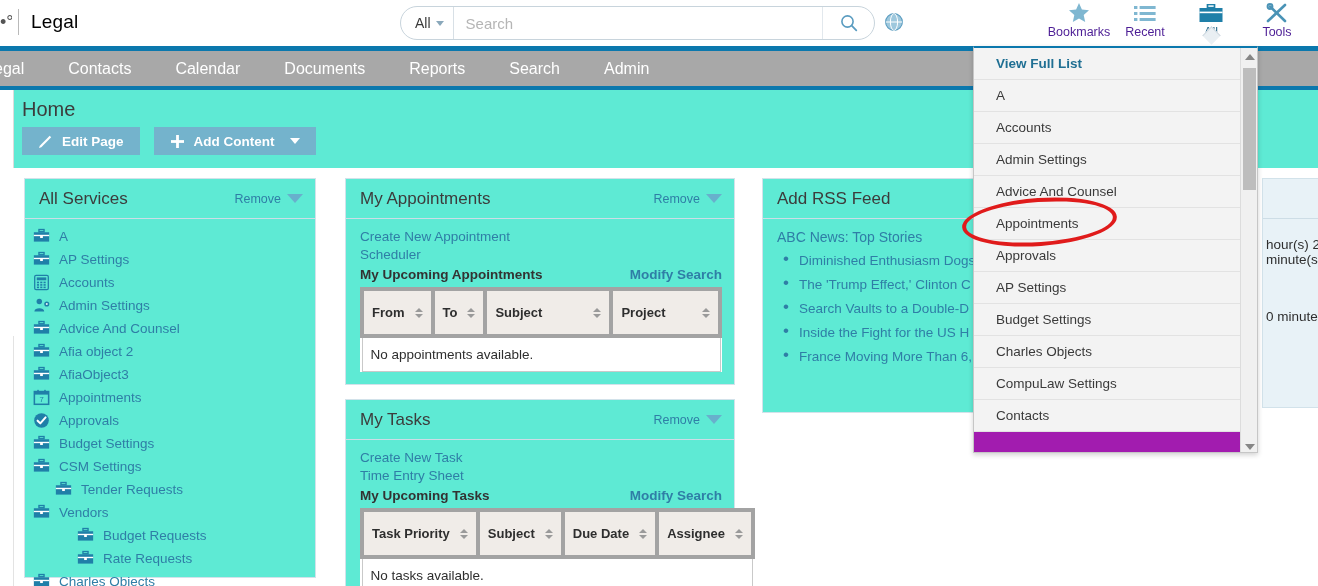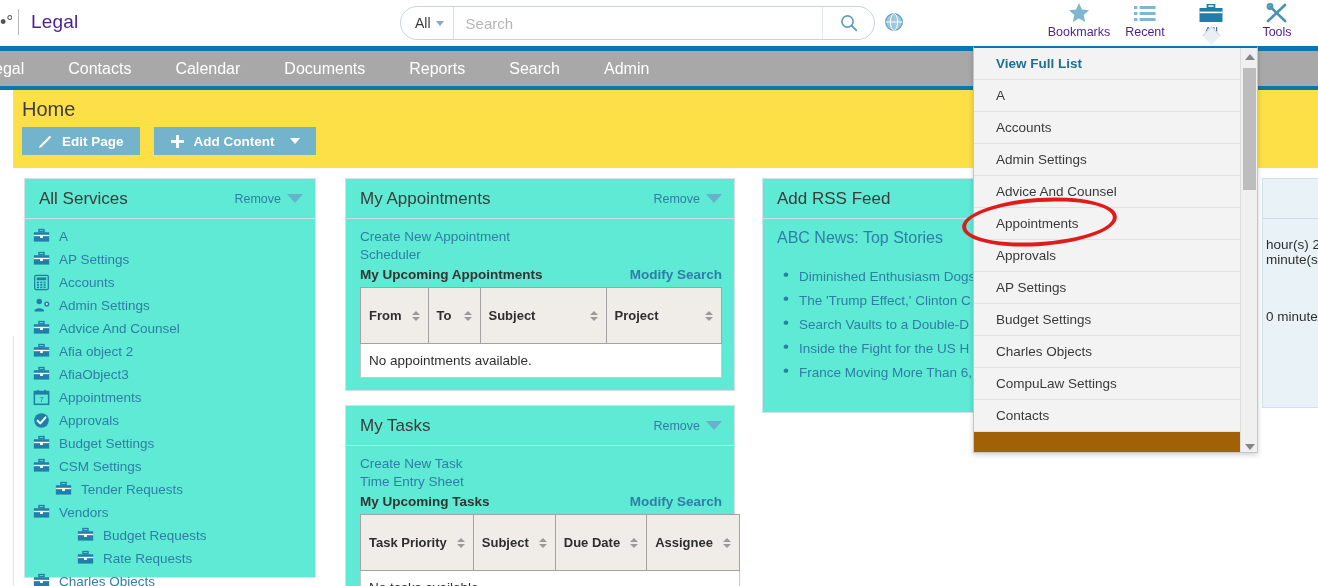--- a/index.html
+++ b/index.html
@@ -21,21 +21,21 @@
     display: flex; align-items: center;
   }
   .brand-logo {
     font-size: 18px; color: #555; margin-left: 0px; width: 12px;
     overflow: hidden; white-space: nowrap;
   }
   .brand-div {
     width: 1px; height: 26px; background: #b9b9b9; margin: 0 12px 0 6px;
   }
   .brand-name {
-    font-size: 19px; color: #4c1d95; letter-spacing: .2px;
+    font-size: 19px; color: #000000; letter-spacing: .2px;
   }
 
   .searchwrap {
     position: absolute; left: 400px; top: 6px;
     width: 475px; height: 34px;
     border: 1px solid #c8d4dc; border-radius: 17px;
     background: #fff; display: flex; align-items: center;
   }
   .search-scope {
     display: flex; align-items: center; gap: 5px;
@@ -91,21 +91,21 @@
   .navlist { display: flex; align-items: center; height: 35px; padding-left: 0; }
   .navitem {
     color: #ffffff; font-size: 16px; padding: 0 22px; cursor: pointer;
     white-space: nowrap; line-height: 35px;
   }
   .navitem.clipped { padding-left: 0; margin-left: -6px; }
 
   
   .pagehead {
     position: absolute; left: 0; top: 90px; width: 1318px; height: 78px;
-    background: #fde047;
+    background: #5eead4;
   }
   .pagehead .edge {
     position: absolute; left: 0; top: 0; width: 14px; height: 78px;
     background: #ffffff; border-right: 1px solid #dcdcdc;
   }
   .page-title {
     position: absolute; left: 22px; top: 8px;
     font-size: 20px; color: #3c3c3c;
   }
   .btnrow { position: absolute; left: 22px; top: 37px; display: flex; gap: 14px; }
@@ -150,63 +150,63 @@
 
   .subhead-row {
     display: flex; justify-content: space-between; align-items: baseline;
     margin-top: 5px; margin-bottom: 5px;
   }
   .subhead { font-size: 13.5px; font-weight: bold; color: #333; }
   .modify { font-size: 13.5px; font-weight: bold; color: #2f7ea6; cursor: pointer; }
 
   table.grid { width: 100%; border-collapse: collapse; background: #fff; }
   table.grid th {
-    background: #f0ece8; border: 1px solid #a3a3a3;
+    background: #f0ece8; border: 4px solid #a3a3a3;
     font-size: 13px; color: #2e2e2e; text-align: left;
-    padding: 20px 8px; font-weight: bold; white-space: nowrap;
+    padding: 14px 8px; font-weight: bold; white-space: nowrap;
   }
   table.grid th .thwrap { display: flex; align-items: center; justify-content: space-between; gap: 10px; }
   .sortarrows { display: flex; flex-direction: column; gap: 2px; }
   .sa-up { width:0;height:0;border-left:4px solid transparent;border-right:4px solid transparent;border-bottom:4px solid #9a9a9a; }
   .sa-dn { width:0;height:0;border-left:4px solid transparent;border-right:4px solid transparent;border-top:4px solid #9a9a9a; }
   table.grid td {
     border: 1px solid #c9c9c9; padding: 9px 8px;
     font-size: 13.5px; color: #2e2e2e; background: #fff;
   }
 
   
   .svc-list { padding: 6px 0 0 0; }
   .svc-item {
     display: flex; align-items: center; gap: 9px;
     padding: 3px 0 3px 8px; cursor: pointer;
   }
   .svc-label { font-size: 13.5px; color: #2f7ea6; white-space: nowrap; }
 
-  .rss-src { font-size: 16px; color: #2f7ea6; margin-bottom: 20px; cursor: pointer; }
+  .rss-src { font-size: 14px; color: #2f7ea6; margin-bottom: 6px; cursor: pointer; }
   .rss-ul { list-style: none; }
   .rss-ul li { position: relative; padding-left: 22px; margin-bottom: 6px; }
   .rss-ul li:before {
     content: '\2022'; position: absolute; left: 6px; top: -2px;
     color: #2f7ea6; font-size: 17px;
   }
   .rss-ul li span { font-size: 13.5px; color: #2f7ea6; cursor: pointer; white-space: nowrap; text-align: center; }
 
   
   .rightclip {
     position: absolute; left: 1262px; top: 178px; width: 56px; height: 230px;
     background: #e8f2f7; border: 1px solid #d2e2ea; border-right: 0;
     overflow: hidden;
   }
   .rightclip .rc-head { height: 40px; border-bottom: 1px solid #cddde6; }
   .rc-line { font-size: 13.5px; color: #2e2e2e; white-space: nowrap; padding-left: 3px; }
 
   
   .dropdown {
     position: absolute; left: 973px; top: 46px; width: 285px; height: 407px;
-    background: #a16207; border: 1px solid #c6c6c6;
+    background: #a21caf; border: 1px solid #c6c6c6;
     border-top: 2px solid #0b78ad;
     box-shadow: 0 2px 5px rgba(0,0,0,.18);
     overflow: hidden;
     padding-left: 31px;
   }
   .dd-list { position: absolute; left: 0; top: 0; width: 268px; }
   .dd-item {
     height: 32px; line-height: 32px; padding-left: 22px;
     font-size: 13.5px; color: #3a3a3a; cursor: pointer;
     border-bottom: 1px solid #e2e2e2; background: #f3f3f3;

